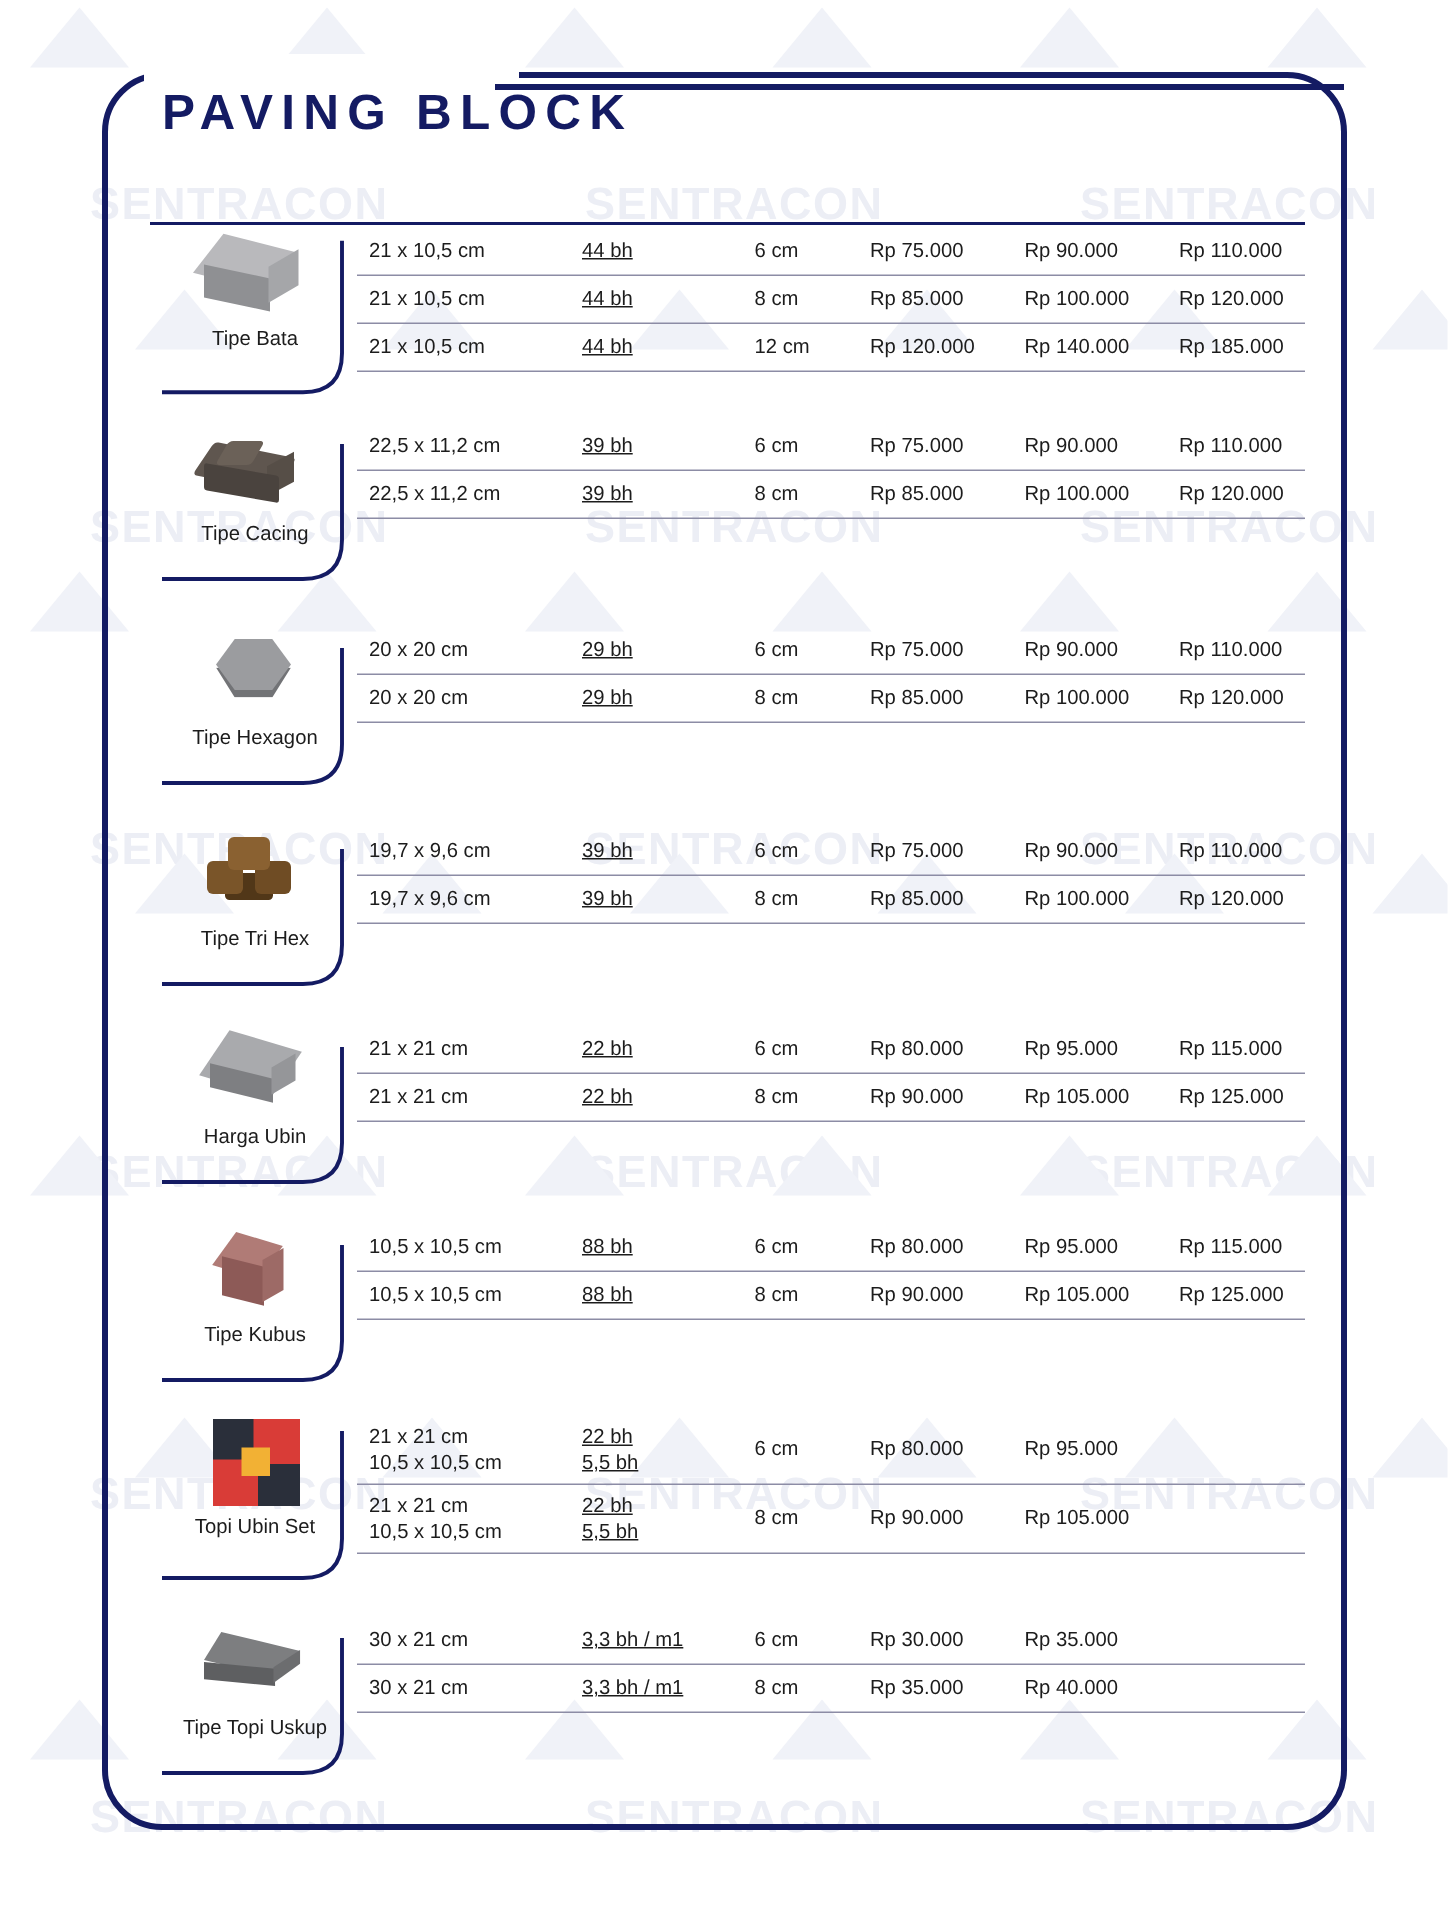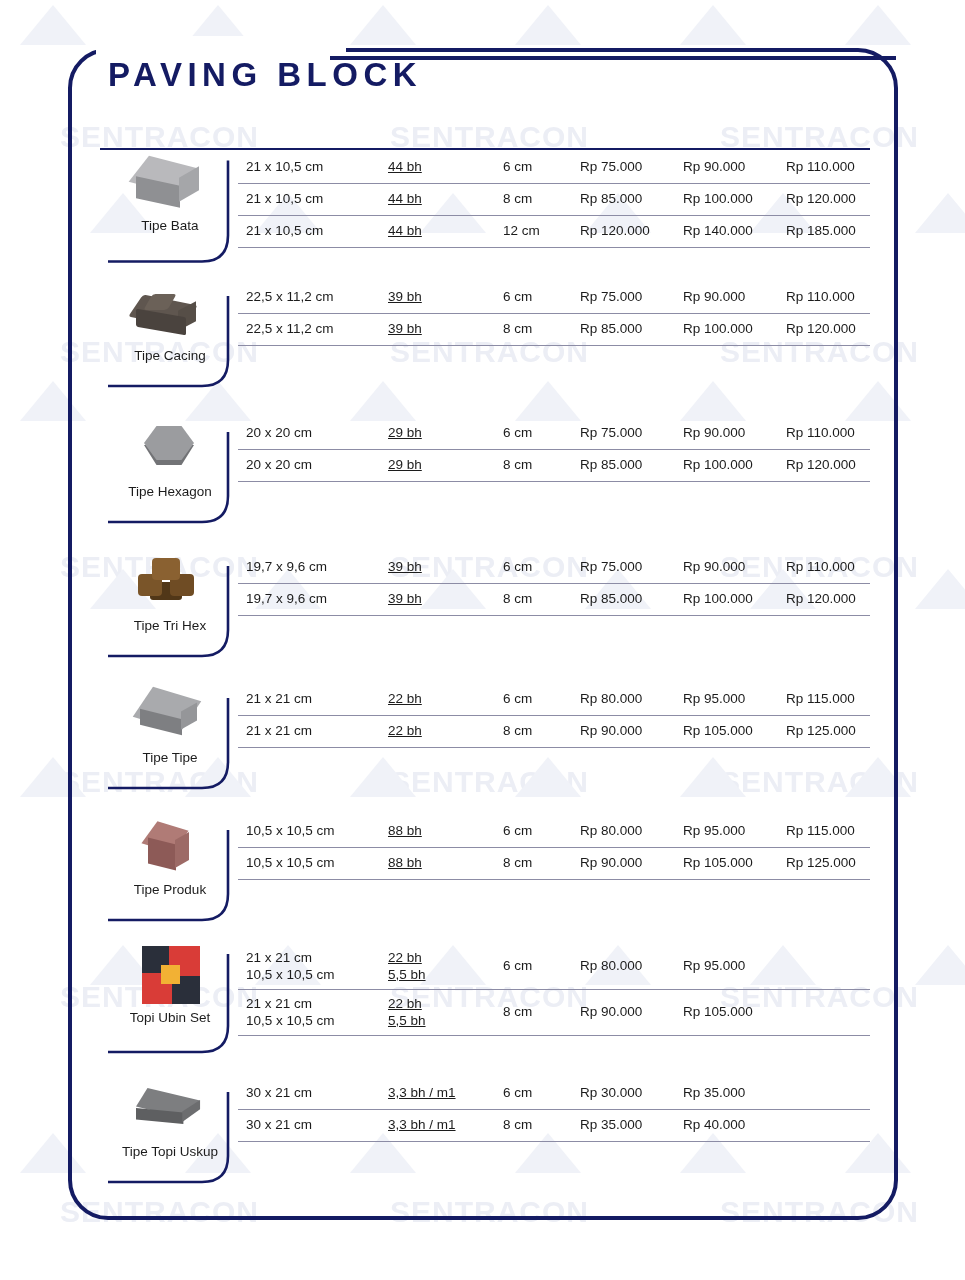--- a/index.html
+++ b/index.html
@@ -457,21 +457,21 @@
           </div>
         </div>
       </div>
       <div class="prod" style="top: 684px;">
         <div class="prod-label-wrap">
           <div class="prod-thumb">
             <div class="blk ubin-top"></div>
             <div class="blk ubin-front"></div>
             <div class="blk ubin-side"></div>
           </div>
-          <div class="prod-name">Tipe Tipe</div>
+          <div class="prod-name">Harga Ubin</div>
         </div>
         <svg class="connector" width="160" height="96" viewBox="0 0 160 96" style="top: 0px;">
           <path d="M 120 2 L 120 66 Q 120 92 94 92 L 0 92" fill="none" stroke="#141b63" stroke-width="2.6"></path>
         </svg>
         <div class="rows">
           <div class="row" style="height: 31px;">
             <div class="cell c-ukuran">21 x 21 cm</div>
             <div class="cell c-isi">22 bh</div>
             <div class="cell c-tebal">6 cm</div>
             <div class="cell c-k250">Rp 80.000</div>
@@ -488,21 +488,21 @@
           </div>
         </div>
       </div>
       <div class="prod" style="top: 816px;">
         <div class="prod-label-wrap">
           <div class="prod-thumb">
             <div class="blk kub-top"></div>
             <div class="blk kub-front"></div>
             <div class="blk kub-side"></div>
           </div>
-          <div class="prod-name">Tipe Produk</div>
+          <div class="prod-name">Tipe Kubus</div>
         </div>
         <svg class="connector" width="160" height="96" viewBox="0 0 160 96" style="top: 0px;">
           <path d="M 120 2 L 120 66 Q 120 92 94 92 L 0 92" fill="none" stroke="#141b63" stroke-width="2.6"></path>
         </svg>
         <div class="rows">
           <div class="row" style="height: 31px;">
             <div class="cell c-ukuran">10,5 x 10,5 cm</div>
             <div class="cell c-isi">88 bh</div>
             <div class="cell c-tebal">6 cm</div>
             <div class="cell c-k250">Rp 80.000</div>

